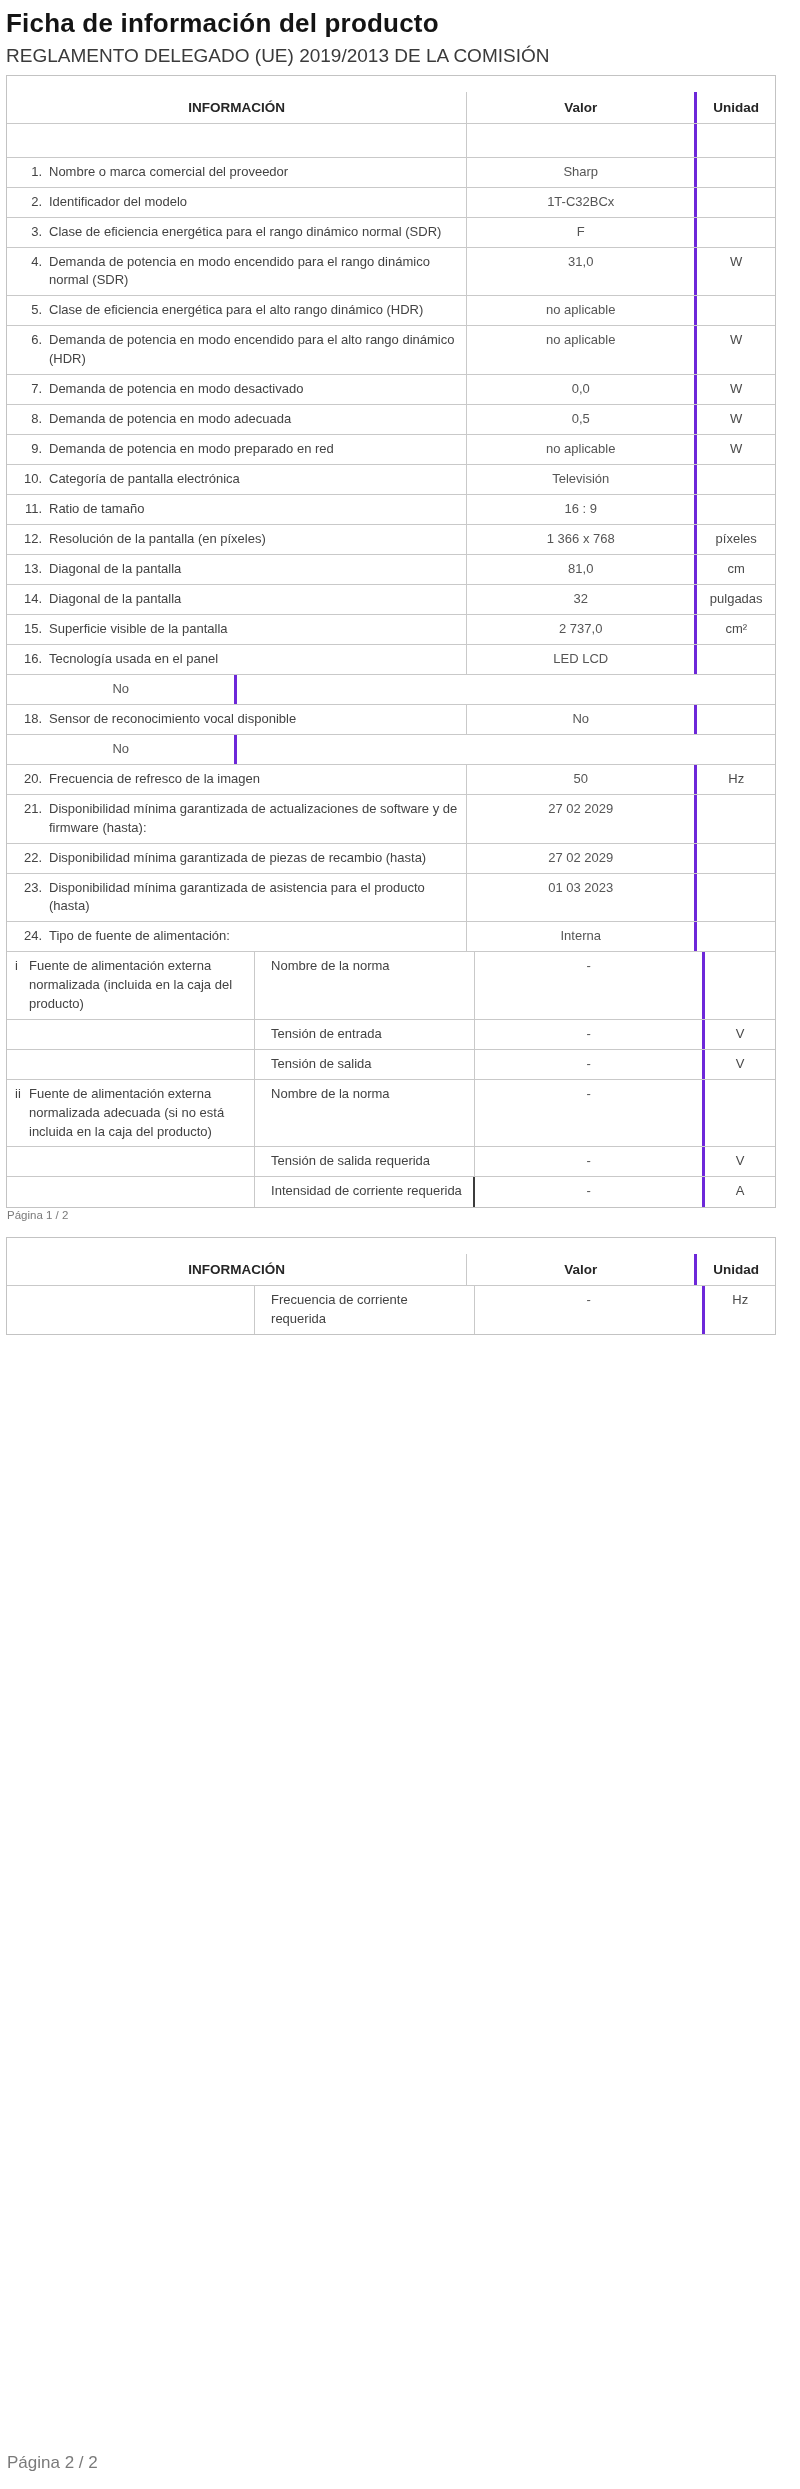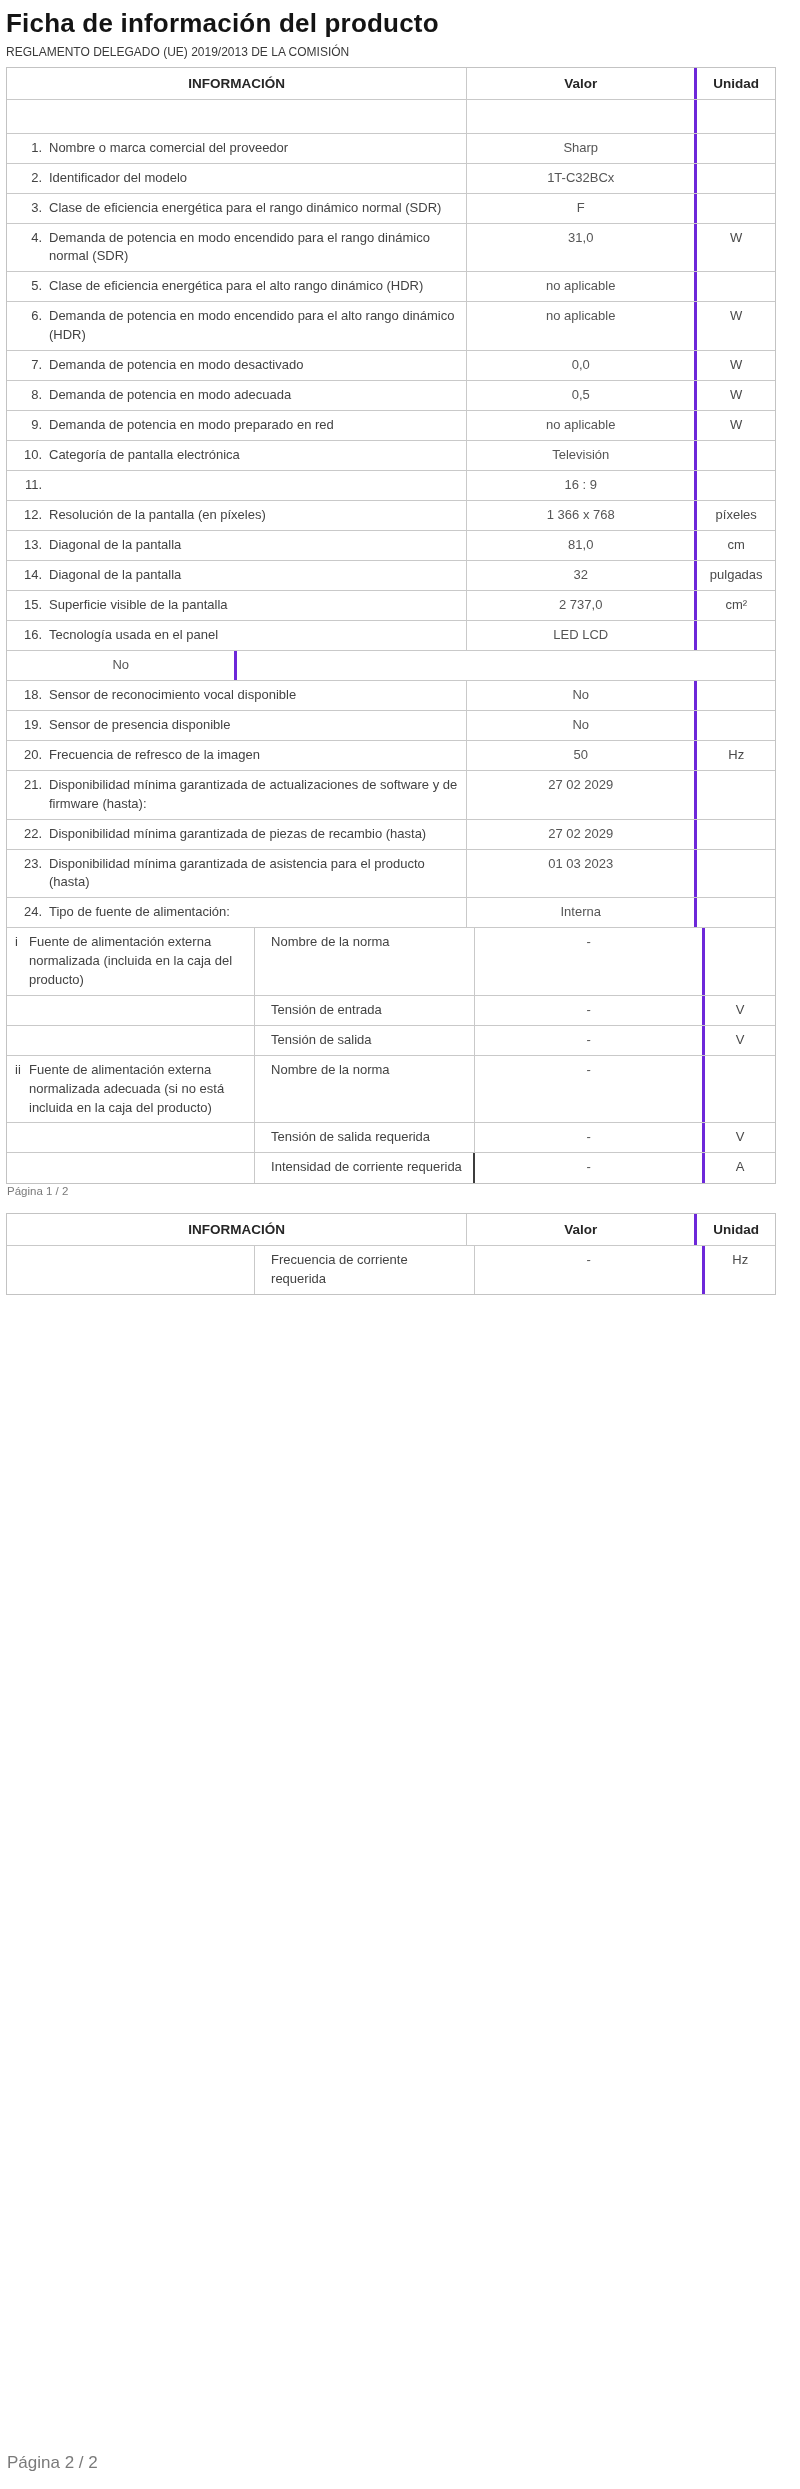--- a/index.html
+++ b/index.html
@@ -9,21 +9,21 @@
     font-family: "Liberation Sans", "DejaVu Sans", sans-serif;
     color: #3f3f3f;
   }
   .page { padding: 6px 24px 0 6px; }
 
   .doc-title {
     font-size: 26px; font-weight: 700; color: #141414;
     letter-spacing: 0.2px; margin: 2px 0 6px 0;
   }
   .doc-subtitle {
-    font-size: 12px; color: #3a3a3a; margin-bottom: 8px;
+    font-size: 19px; color: #3a3a3a; margin-bottom: 8px;
   }
 
   .tbl {
     width: 100%;
     border: 1px solid #c3c3c3;
     font-size: 13px;
     color: #434343;
   }
   .tr { display: flex; border-bottom: 1px solid #c9c9c9; min-height: 30px; }
   .tr:last-child { border-bottom: none; }
@@ -37,21 +37,21 @@
   
   .c-left { flex: 0 0 32.3%; border-right: 1px solid #c9c9c9; display: flex; }
   .c-mid  { flex: 0 0 27.6%; border-right: 1px solid #c9c9c9; margin-left: 8px; }
   .c-mid.thick-right { border-right: 2px solid #3c3c3c; }
 
   .num { flex: 0 0 34px; text-align: right; padding-right: 7px; }
   .lab { flex: 1 1 auto; }
   .marker { flex: 0 0 14px; padding-right: 2px; }
 
   
-  .tr.head { min-height: 30px; }
+  .tr.head { min-height: 30px; margin-top: 16px; }
   .tr.head .td {
     font-weight: 700; color: #262626; text-align: center;
     font-size: 13.5px; padding-top: 6px;
   }
   .tr.spacer { min-height: 34px; }
 
   .page-footer {
     font-size: 11.5px; color: #7a7a7a; margin: 1px 0 16px 1px;
   }
   .footer-bottom {
@@ -155,20 +155,21 @@
           <div class="td c-info">
             <div class="num">10.</div>
             <div class="lab">Categoría de pantalla electrónica</div>
           </div>
           <div class="td c-val">Televisión</div>
           <div class="td c-unit"></div>
         </div>
         <div class="tr item">
           <div class="td c-info">
             <div class="num">11.</div>
+            <div class="lab">Ratio de tamaño</div>
           </div>
           <div class="td c-val">16 : 9</div>
           <div class="td c-unit"></div>
         </div>
         <div class="tr item">
           <div class="td c-info">
             <div class="num">12.</div>
             <div class="lab">Resolución de la pantalla (en píxeles)</div>
           </div>
           <div class="td c-val">1 366  x  768</div>
@@ -212,24 +213,20 @@
         </div>
         <div class="tr item">
           <div class="td c-info">
             <div class="num">18.</div>
             <div class="lab">Sensor de reconocimiento vocal disponible</div>
           </div>
           <div class="td c-val">No</div>
           <div class="td c-unit"></div>
         </div>
         <div class="tr item">
-          <div class="td c-info">
-            <div class="num">19.</div>
-            <div class="lab">Sensor de presencia disponible</div>
-          </div>
           <div class="td c-val">No</div>
           <div class="td c-unit"></div>
         </div>
         <div class="tr item">
           <div class="td c-info">
             <div class="num">20.</div>
             <div class="lab">Frecuencia de refresco de la imagen</div>
           </div>
           <div class="td c-val">50</div>
           <div class="td c-unit">Hz</div>

